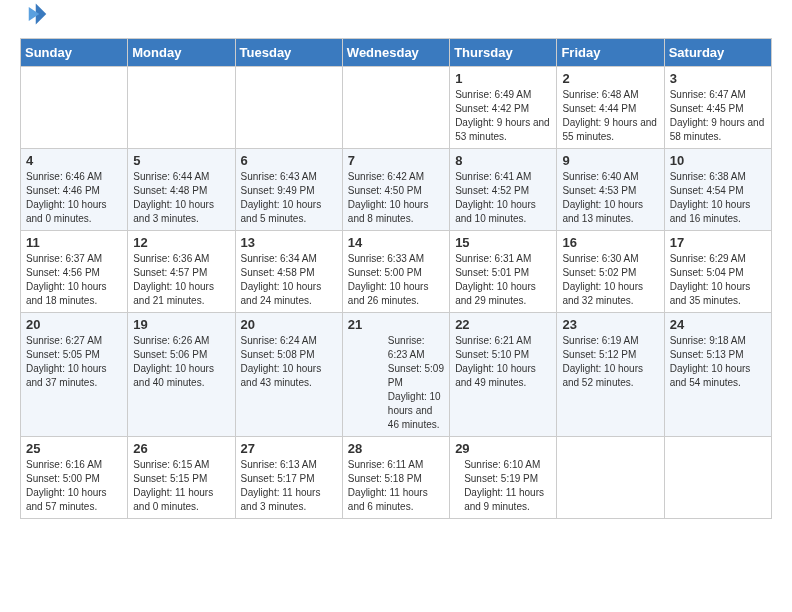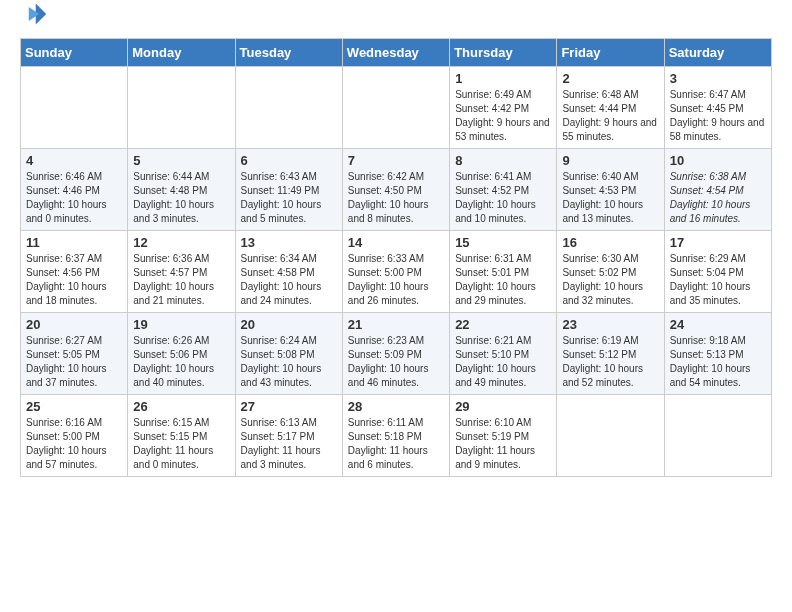--- a/index.html
+++ b/index.html
@@ -163,21 +163,21 @@
           </td>
           <td style="background: rgb(242, 246, 251);">
             <span class="day-number">5</span>
             <div class="day-info" style="white-space: pre-line;">Sunrise: 6:44 AM
 Sunset: 4:48 PM
 Daylight: 10 hours and 3 minutes.</div>
           </td>
           <td style="background: rgb(242, 246, 251);">
             <span class="day-number">6</span>
             <div class="day-info" style="white-space: pre-line;">Sunrise: 6:43 AM
-Sunset: 11:49 PM
+Sunset: 9:49 PM
 Daylight: 10 hours and 5 minutes.</div>
           </td>
           <td style="background: rgb(242, 246, 251);">
             <span class="day-number">7</span>
             <div class="day-info" style="white-space: pre-line;">Sunrise: 6:42 AM
 Sunset: 4:50 PM
 Daylight: 10 hours and 8 minutes.</div>
           </td>
           <td style="background: rgb(242, 246, 251);">
             <span class="day-number">8</span>
@@ -186,21 +186,21 @@
 Daylight: 10 hours and 10 minutes.</div>
           </td>
           <td style="background: rgb(242, 246, 251);">
             <span class="day-number">9</span>
             <div class="day-info" style="white-space: pre-line;">Sunrise: 6:40 AM
 Sunset: 4:53 PM
 Daylight: 10 hours and 13 minutes.</div>
           </td>
           <td style="background: rgb(242, 246, 251);">
             <span class="day-number">10</span>
-            <div class="day-info" style="white-space: pre-line; font-style: italic;">Sunrise: 6:38 AM
+            <div class="day-info" style="white-space: pre-line;">Sunrise: 6:38 AM
 Sunset: 4:54 PM
 Daylight: 10 hours and 16 minutes.</div>
           </td>
         </tr>
         <tr>
           <td style="background: rgb(255, 255, 255);">
             <span class="day-number">11</span>
             <div class="day-info" style="white-space: pre-line;">Sunrise: 6:37 AM
 Sunset: 4:56 PM
 Daylight: 10 hours and 18 minutes.</div>
@@ -256,21 +256,21 @@
 Daylight: 10 hours and 40 minutes.</div>
           </td>
           <td style="background: rgb(242, 246, 251);">
             <span class="day-number">20</span>
             <div class="day-info" style="white-space: pre-line;">Sunrise: 6:24 AM
 Sunset: 5:08 PM
 Daylight: 10 hours and 43 minutes.</div>
           </td>
           <td style="background: rgb(242, 246, 251);">
             <span class="day-number">21</span>
-            <div class="day-info" style="white-space: pre-line;">Sunrise: 6:23 AM
+            <div class="day-info" style="white-space: pre-line; margin-left: 40px;">Sunrise: 6:23 AM
 Sunset: 5:09 PM
 Daylight: 10 hours and 46 minutes.</div>
           </td>
           <td style="background: rgb(242, 246, 251);">
             <span class="day-number">22</span>
             <div class="day-info" style="white-space: pre-line;">Sunrise: 6:21 AM
 Sunset: 5:10 PM
 Daylight: 10 hours and 49 minutes.</div>
           </td>
           <td style="background: rgb(242, 246, 251);">
@@ -306,21 +306,21 @@
 Daylight: 11 hours and 3 minutes.</div>
           </td>
           <td style="background: rgb(255, 255, 255);">
             <span class="day-number">28</span>
             <div class="day-info" style="white-space: pre-line;">Sunrise: 6:11 AM
 Sunset: 5:18 PM
 Daylight: 11 hours and 6 minutes.</div>
           </td>
           <td style="background: rgb(255, 255, 255);">
             <span class="day-number">29</span>
-            <div class="day-info" style="white-space: pre-line;">Sunrise: 6:10 AM
+            <div class="day-info" style="white-space: pre-line; margin-left: 9px;">Sunrise: 6:10 AM
 Sunset: 5:19 PM
 Daylight: 11 hours and 9 minutes.</div>
           </td>
           <td class="empty-cell"></td>
           <td class="empty-cell"></td>
         </tr>
       </tbody>
   </table>
 </div>
 

